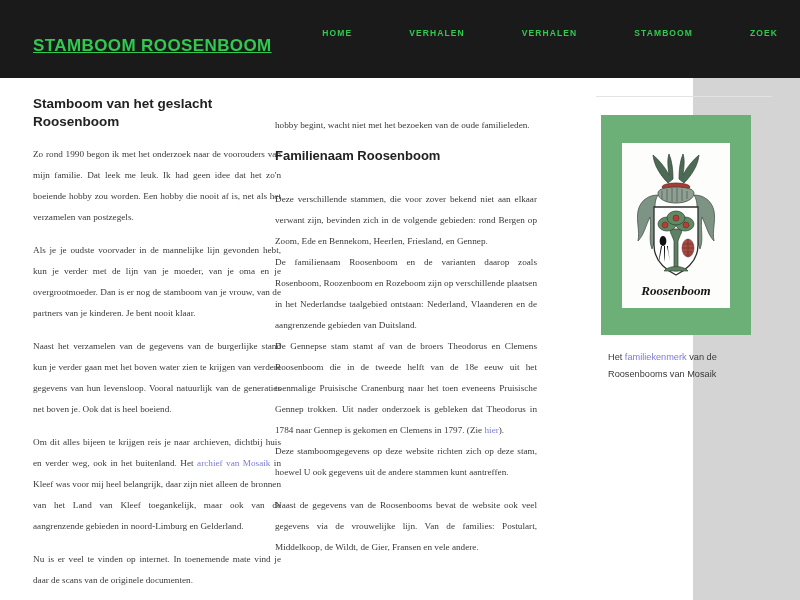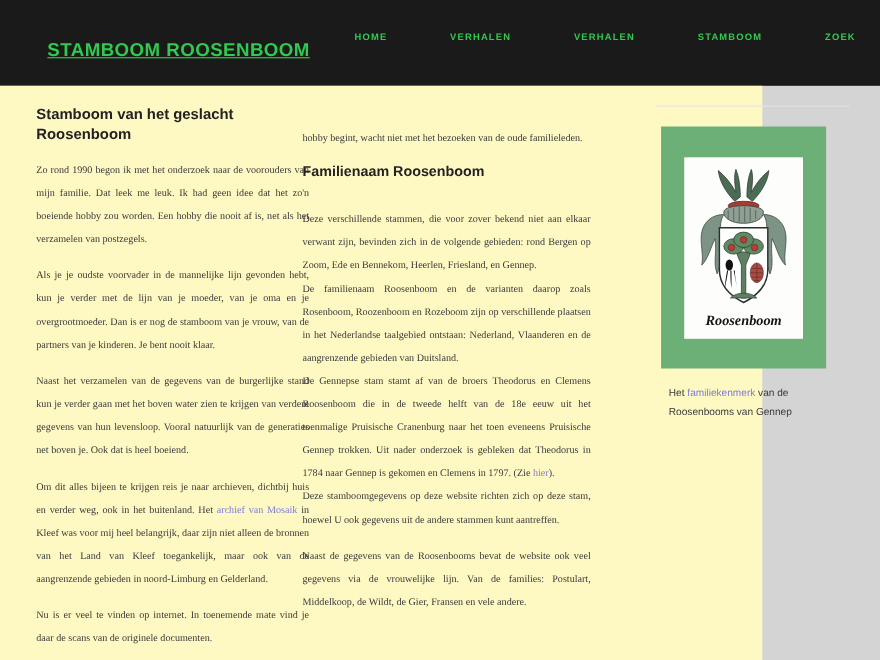--- a/index.html
+++ b/index.html
@@ -17,21 +17,21 @@
 
   
   .site-header {
     position: relative;
     height: 78px;
     background: #1a1a1a;
     overflow: hidden;
   }
   .brand {
     position: absolute;
-    left: 43px;
+    left: 33px;
     top: 36px;
     font-size: 17px;
     font-weight: bold;
     letter-spacing: 0.4px;
     color: #31c94f;
     white-space: nowrap;
     font-family: "Liberation Sans", sans-serif;
   }
   .main-nav {
     position: absolute;
@@ -50,21 +50,21 @@
     white-space: nowrap;
     cursor: pointer;
     padding-left: 34px;
   }
 
   
   .page {
     position: relative;
     width: 693px;
     height: 522px;
-    background: #fef9c3;
+    background: #ffffff;
   }
 
   
   .col-a {
     position: absolute;
     left: 33px;
     top: 17px;
     width: 248px;
   }
   
@@ -237,16 +237,16 @@
           </g>
           <g stroke="#5d2420" stroke-width="0.5" fill="none">
             <path d="M59 99 L69 99 M58.5 103 L69.5 103 M60 107 L68 107 M61.5 110 L66.5 110 M64 94 L64 112"></path>
           </g>
 
           <text x="52" y="150" font-family="'Liberation Serif', serif" font-size="13" font-weight="bold" font-style="italic" text-anchor="middle" fill="#141414">Roosenboom</text>
         </svg>
       </div>
     </div>
 
-    <div class="crest-caption"><span>Het </span><a class="inline-link" href="#">familiekenmerk</a><span> van de Roosenbooms van Gennep</span></div>
+    <div class="crest-caption"><span>Het </span><a class="inline-link" href="#">familiekenmerk</a><span> van de Roosenbooms van Mosaik</span></div>
   </div>
 
 </div>
 
 </body></html>

